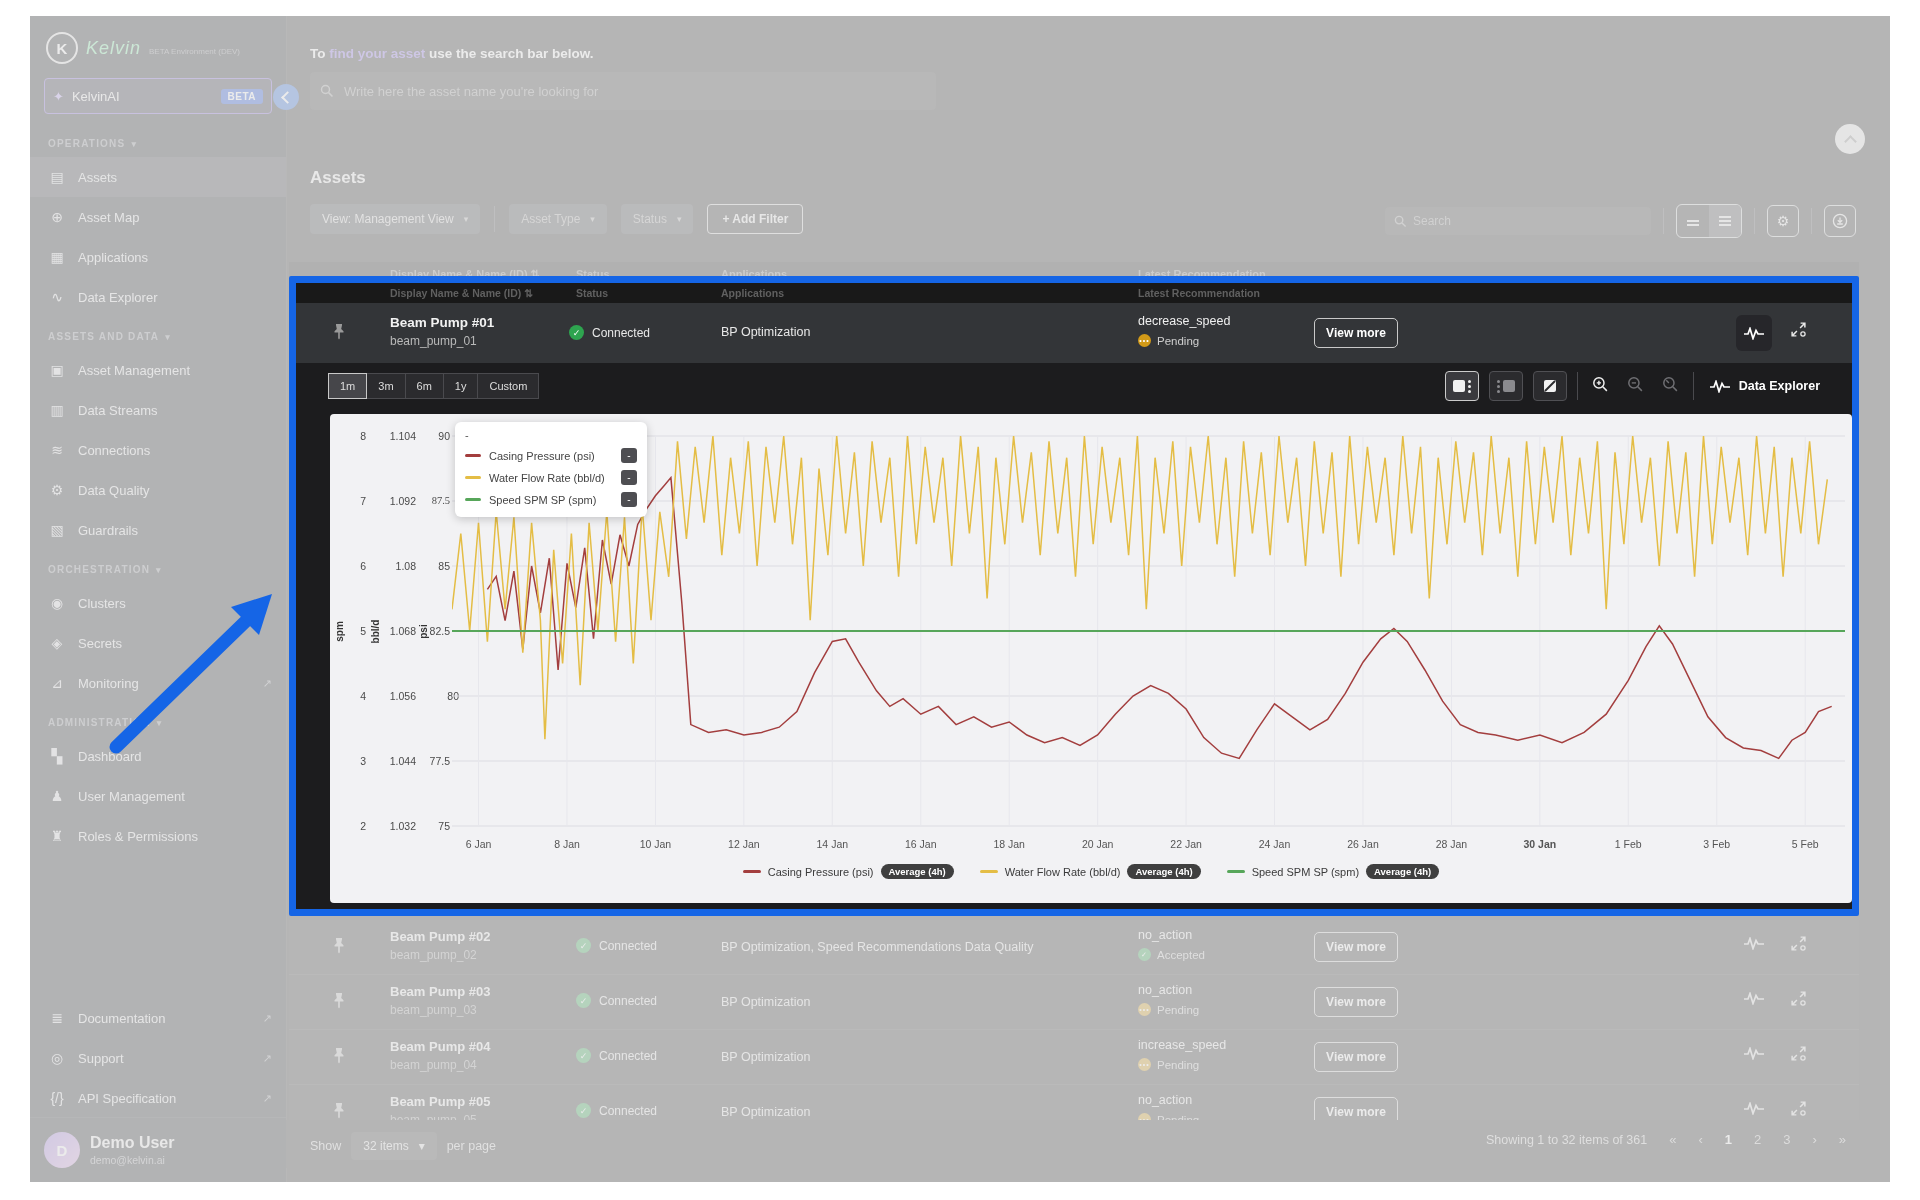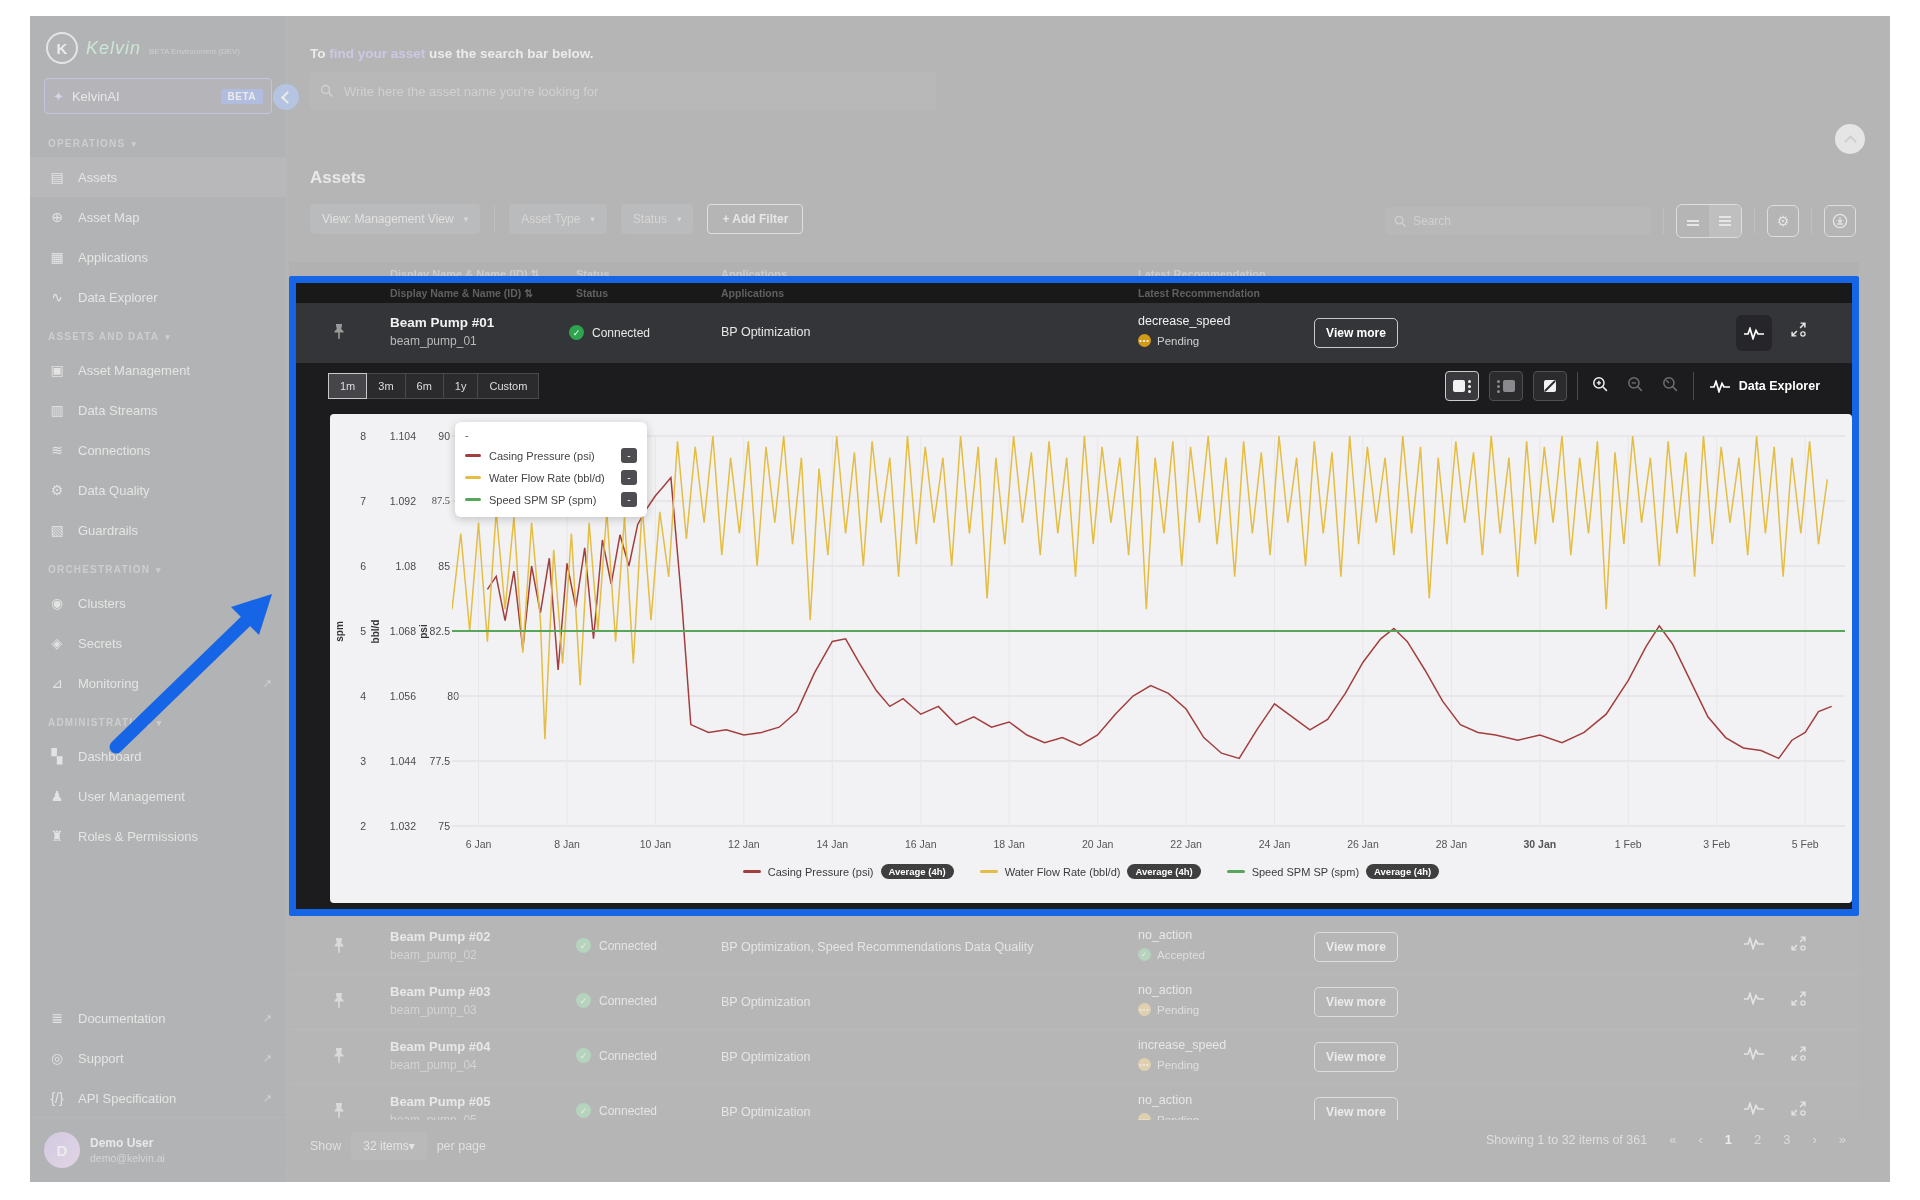--- a/index.html
+++ b/index.html
@@ -32,21 +32,21 @@
   .side-item{position:relative;display:flex;align-items:center;gap:12px;height:40px;padding-left:18px;cursor:pointer;}
   .side-item.active{background:#3a3d43;}
   .si-icon{width:18px;color:#dfe0e3;font-size:14px;text-align:center;}
   .si-label{color:#e6e7e9;font-size:13px;}
   .ext{position:absolute;right:14px;color:#9fa2a7;font-size:11px;}
   .side-bottom{position:absolute;left:0;right:0;bottom:64px;}
   .user-row{position:absolute;left:0;right:0;bottom:0;height:64px;border-top:1px solid #35373b;
             display:flex;align-items:center;gap:10px;padding-left:14px;cursor:pointer;}
   .avatar{width:36px;height:36px;border-radius:50%;background:linear-gradient(135deg,#9d7fe0,#d9a8e0);
           color:#fff;font-size:15px;font-weight:bold;display:flex;align-items:center;justify-content:center;}
-  .u-name{color:#f2f2f2;font-size:12px;font-weight:bold;}
+  .u-name{color:#f2f2f2;font-size:16px;font-weight:bold;}
   .u-email{color:#a9abb0;font-size:10.5px;margin-top:2px;}
   
   .main{position:absolute;left:256px;right:0;top:0;bottom:0;}
   .hint{position:absolute;left:24px;top:30px;color:#fff;font-size:13.5px;font-weight:bold;}
   .hint .lnk{color:#8f75e8;cursor:pointer;}
   .top-search{position:absolute;left:24px;top:56px;width:580px;height:38px;background:#3a3a3a;border:none;border-radius:4px;
               color:#d8d8d8;font-size:13px;padding:0 12px 0 34px;font-family:"Liberation Sans",sans-serif;}
   .top-search::placeholder{color:#9b9b9b;}
   .search-glyph{position:absolute;pointer-events:none;}
   .collapse-up{position:absolute;left:1549px;top:108px;width:30px;height:30px;border-radius:50%;background:#e9e9e9;
@@ -91,21 +91,21 @@
   .pdot.amber{background:#d29a18;}
   .pdot.green{background:#2ea44f;}
   .viewmore{position:absolute;left:1025px;top:12px;width:84px;height:30px;background:transparent;
             border:1px solid #c9c9c9;border-radius:5px;color:#fff;font-size:12px;font-weight:bold;cursor:pointer;
             font-family:"Liberation Sans",sans-serif;}
   .row-icons{position:absolute;right:52px;top:15px;display:flex;align-items:center;gap:26px;color:#e0e0e0;}
   
   .app-footer{position:absolute;left:0;right:0;top:1104px;height:48px;background:#2e2e2e;}
   .foot-left{position:absolute;left:24px;top:12px;display:flex;align-items:center;gap:10px;color:#d6d6d6;font-size:12.5px;}
   .page-size{height:28px;background:#3f3f3f;border:none;border-radius:4px;color:#e2e2e2;font-size:12px;
-             display:flex;align-items:center;gap:0;padding:0 12px;cursor:pointer;font-family:"Liberation Sans",sans-serif;}
+             display:flex;align-items:center;gap:10px;padding:0 12px;cursor:pointer;font-family:"Liberation Sans",sans-serif;}
   .foot-right{position:absolute;right:44px;top:12px;display:flex;align-items:center;gap:22px;color:#d0d0d0;font-size:12.5px;}
   .pg{cursor:pointer;color:#c4c4c4;font-size:13px;}
   .pg.num.on{color:#ffffff;font-weight:bold;}
   
   .panel{position:absolute;left:289px;top:276px;width:1570px;height:640px;z-index:100;
          border:7px solid #1565e6;border-radius:2px;background:#1c1c1e;box-sizing:border-box;}
   .p-sliver{position:absolute;left:0;top:0;right:0;height:20px;background:#191919;overflow:hidden;}
   .p-sliver span{position:absolute;top:4px;color:#606060;font-size:10.5px;font-weight:bold;}
   .p-row{position:absolute;left:0;top:20px;right:0;height:60px;background:#333538;}
   .p-row .c-pin{left:37px;top:20px;color:#9a9a9a;}

